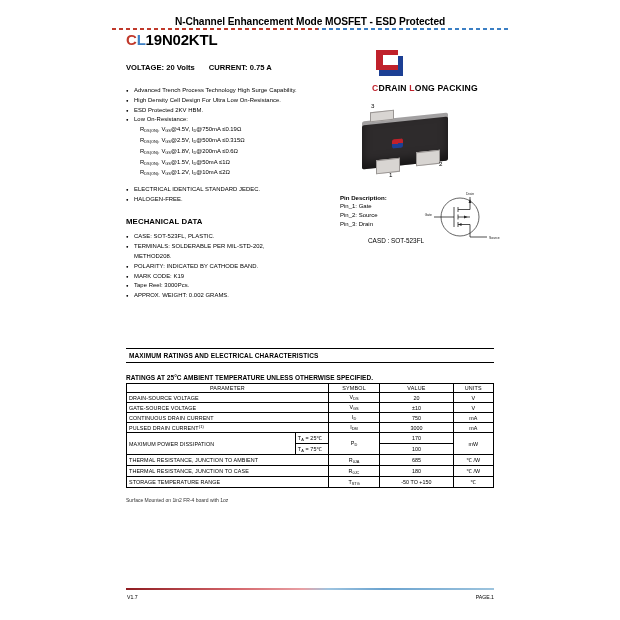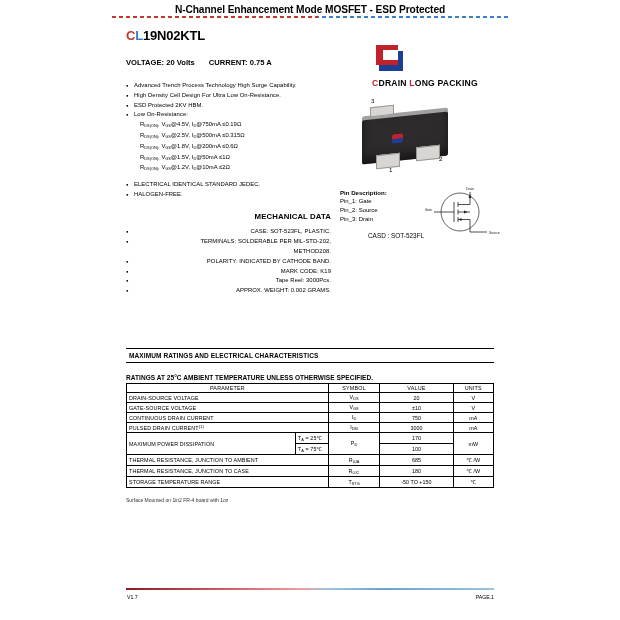--- a/index.html
+++ b/index.html
@@ -16,35 +16,35 @@
     width:396px;height:620px;
     box-sizing:border-box;
   }
 
   
   .title{
     text-align:center;
     font-size:10.2px;
     font-weight:bold;
     letter-spacing:-0.1px;
-    padding-top:4px;
+    padding-top:16px;
     white-space:nowrap;
   }
   .title-rule{
     height:2px;
     margin-top:1px;
     background:linear-gradient(to right,
       #c0392b 0%, #c0392b 52%, #3b7fc4 52%, #3b7fc4 100%);
     -webkit-mask-image:repeating-linear-gradient(to right,#000 0 4px,transparent 4px 7px);
     mask-image:repeating-linear-gradient(to right,#000 0 4px,transparent 4px 7px);
   }
   .partno{
-    font-size:13px;
+    font-size:15px;
     font-weight:bold;
-    margin-top:10px;
+    margin-top:1px;
     margin-left:14px;
     letter-spacing:-0.2px;
   }
   .partno .c{color:#c0392b;}
   .partno .l{color:#3b7fc4;}
   .ratingline{
     font-size:7.6px;font-weight:bold;
     margin-left:14px;margin-top:15px;
   }
   .ratingline .sp{display:inline-block;width:14px;}
@@ -67,21 +67,21 @@
   ul.bl li.nb{padding-left:8px;}
   ul.bl li.nb:before{content:"";}
   .rons{margin:1px 0 0 0;padding:0;list-style:none;}
   .rons li{
     font-size:5.9px;line-height:8.8px;padding-left:14px;position:relative;
   }
   .rons li:before{content:"";}
   sub{font-size:3.9px;vertical-align:-1px;letter-spacing:0;}
   sup{font-size:4px;vertical-align:2px;}
 
-  .mech{margin-top:14px;text-align:right;}
+  .mech{margin-top:14px;}
 
   
   .logo{
     position:relative;width:30px;height:26px;margin:0 auto 0 36px;
   }
   .logo .blue{
     position:absolute;left:3px;top:6px;width:24px;height:20px;background:#1c3f94;
   }
   .logo .red{
     position:absolute;left:0px;top:0px;width:22px;height:20px;

